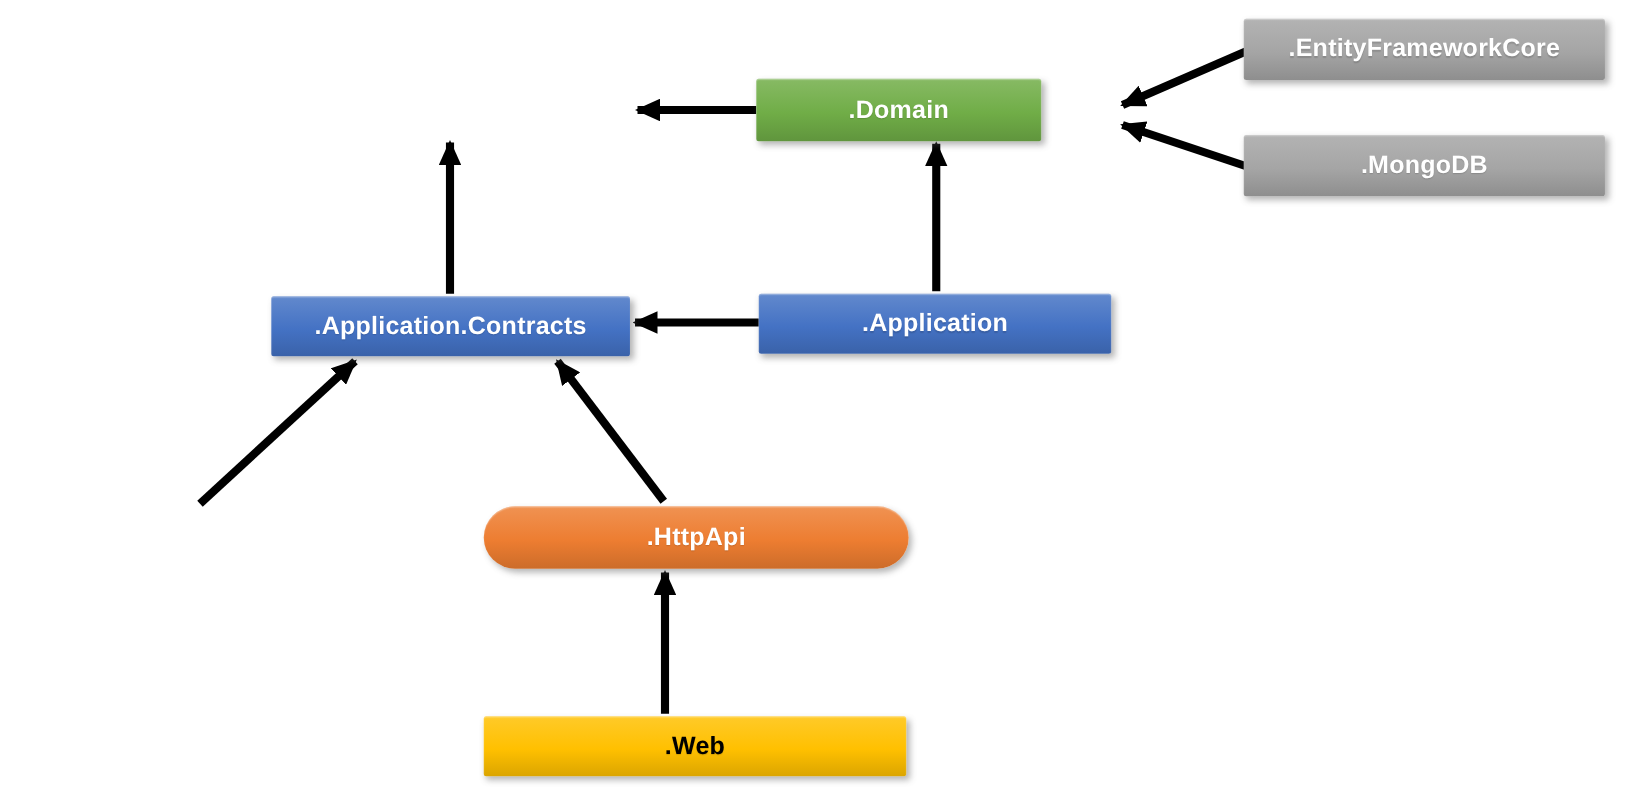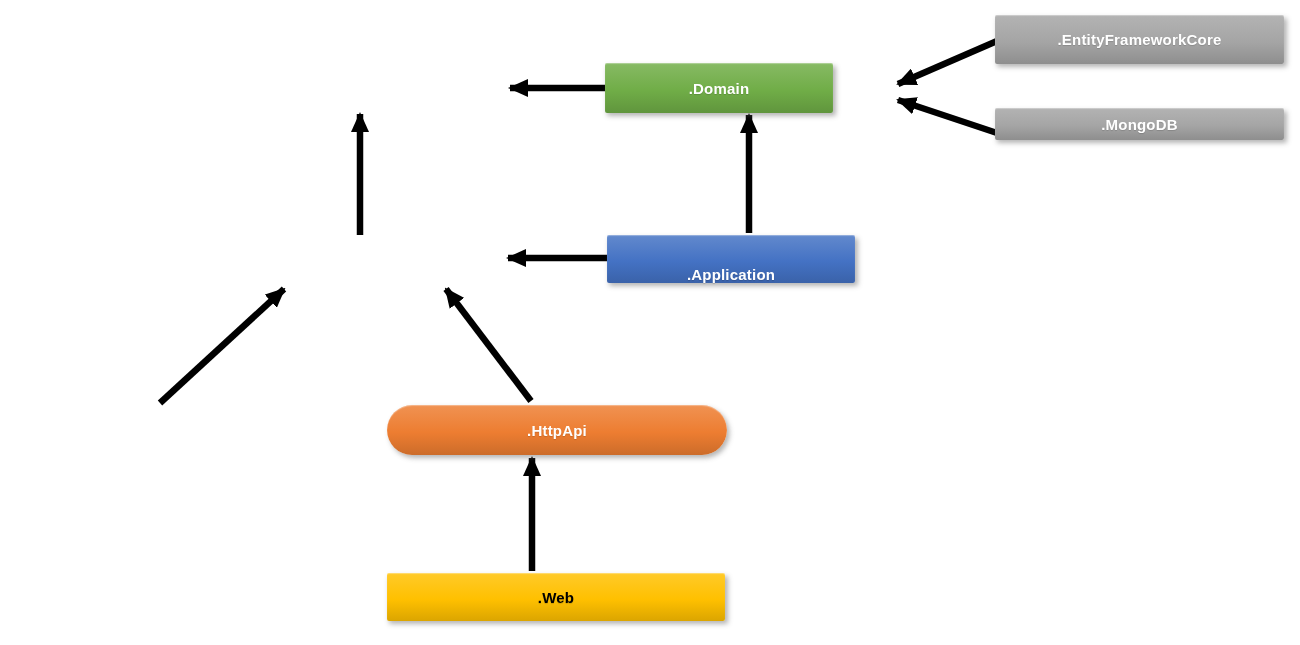--- a/index.html
+++ b/index.html
@@ -26,21 +26,21 @@
   .node {
     position: absolute;
     display: flex;
     align-items: center;
     justify-content: center;
     border-radius: 2px;
     box-shadow: 2.5px 3px 5px rgba(90,90,90,0.45),
                 inset 0 1px 1px rgba(255,255,255,0.35);
   }
   .node-label {
-    font-size: 15px;
+    font-size: 20px;
     font-weight: bold;
     letter-spacing: 0.2px;
     white-space: nowrap;
     text-shadow: 0 1px 1px rgba(0,0,0,0.15);
   }
 </style>
 </head>
 <body>
 
 <div class="canvas">
@@ -66,26 +66,29 @@
 
 
   <div class="node" style="left: 605px; top: 63px; width: 228px; height: 50px; background: linear-gradient(rgb(135, 186, 100) 0%, rgb(112, 173, 71) 55%, rgb(96, 149, 61) 100%);">
     <span class="node-label" style="color: rgb(255, 255, 255);">.Domain</span>
   </div>
 
   <div class="node" style="left: 995px; top: 15px; width: 289px; height: 49px; background: linear-gradient(rgb(179, 179, 179) 0%, rgb(165, 165, 165) 55%, rgb(142, 142, 142) 100%);">
     <span class="node-label" style="color: rgb(255, 255, 255);">.EntityFrameworkCore</span>
   </div>
 
-  <div class="node" style="left: 995px; top: 108px; width: 289px; height: 32px; background: linear-gradient(rgb(179, 179, 179) 0%, rgb(165, 165, 165) 55%, rgb(142, 142, 142) 100%);">
+  <div class="node" style="left: 995px; top: 108px; width: 289px; height: 49px; background: linear-gradient(rgb(179, 179, 179) 0%, rgb(165, 165, 165) 55%, rgb(142, 142, 142) 100%);">
     <span class="node-label" style="color: rgb(255, 255, 255);">.MongoDB</span>
   </div>
 
+  <div class="node" style="left: 217px; top: 237px; width: 287px; height: 48px; background: linear-gradient(rgb(98, 137, 205) 0%, rgb(68, 114, 196) 55%, rgb(58, 98, 169) 100%);">
+    <span class="node-label" style="color: rgb(255, 255, 255);">.Application.Contracts</span>
+  </div>
 
-  <div class="node" style="left: 607px; top: 235px; width: 248px; height: 48px; background: linear-gradient(rgb(98, 137, 205) 0%, rgb(68, 114, 196) 55%, rgb(58, 98, 169) 100%); align-items: flex-end;">
+  <div class="node" style="left: 607px; top: 235px; width: 282px; height: 48px; background: linear-gradient(rgb(98, 137, 205) 0%, rgb(68, 114, 196) 55%, rgb(58, 98, 169) 100%);">
     <span class="node-label" style="color: rgb(255, 255, 255);">.Application</span>
   </div>
 
 
   <div class="node" style="left: 387px; top: 405px; width: 340px; height: 50px; background: linear-gradient(rgb(240, 146, 82) 0%, rgb(237, 125, 49) 55%, rgb(204, 108, 42) 100%); border-radius: 25px;">
     <span class="node-label" style="color: rgb(255, 255, 255);">.HttpApi</span>
   </div>
 
   <div class="node" style="left: 387px; top: 573px; width: 338px; height: 48px; background: linear-gradient(rgb(255, 202, 41) 0%, rgb(255, 192, 0) 55%, rgb(219, 165, 0) 100%);">
     <span class="node-label" style="color: rgb(0, 0, 0);">.Web</span>

